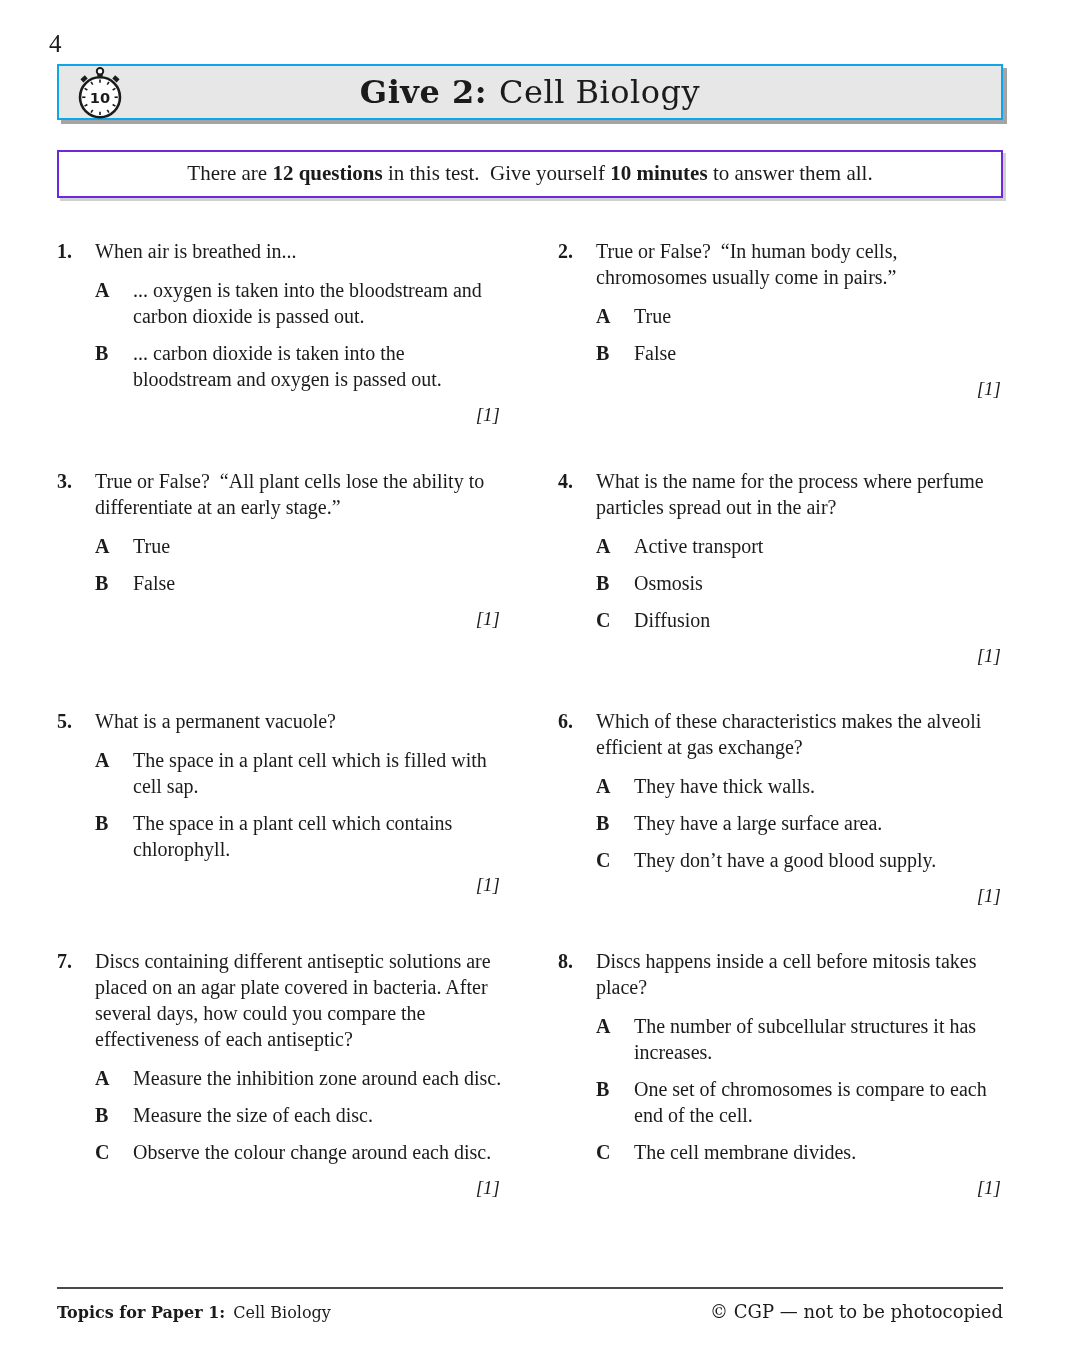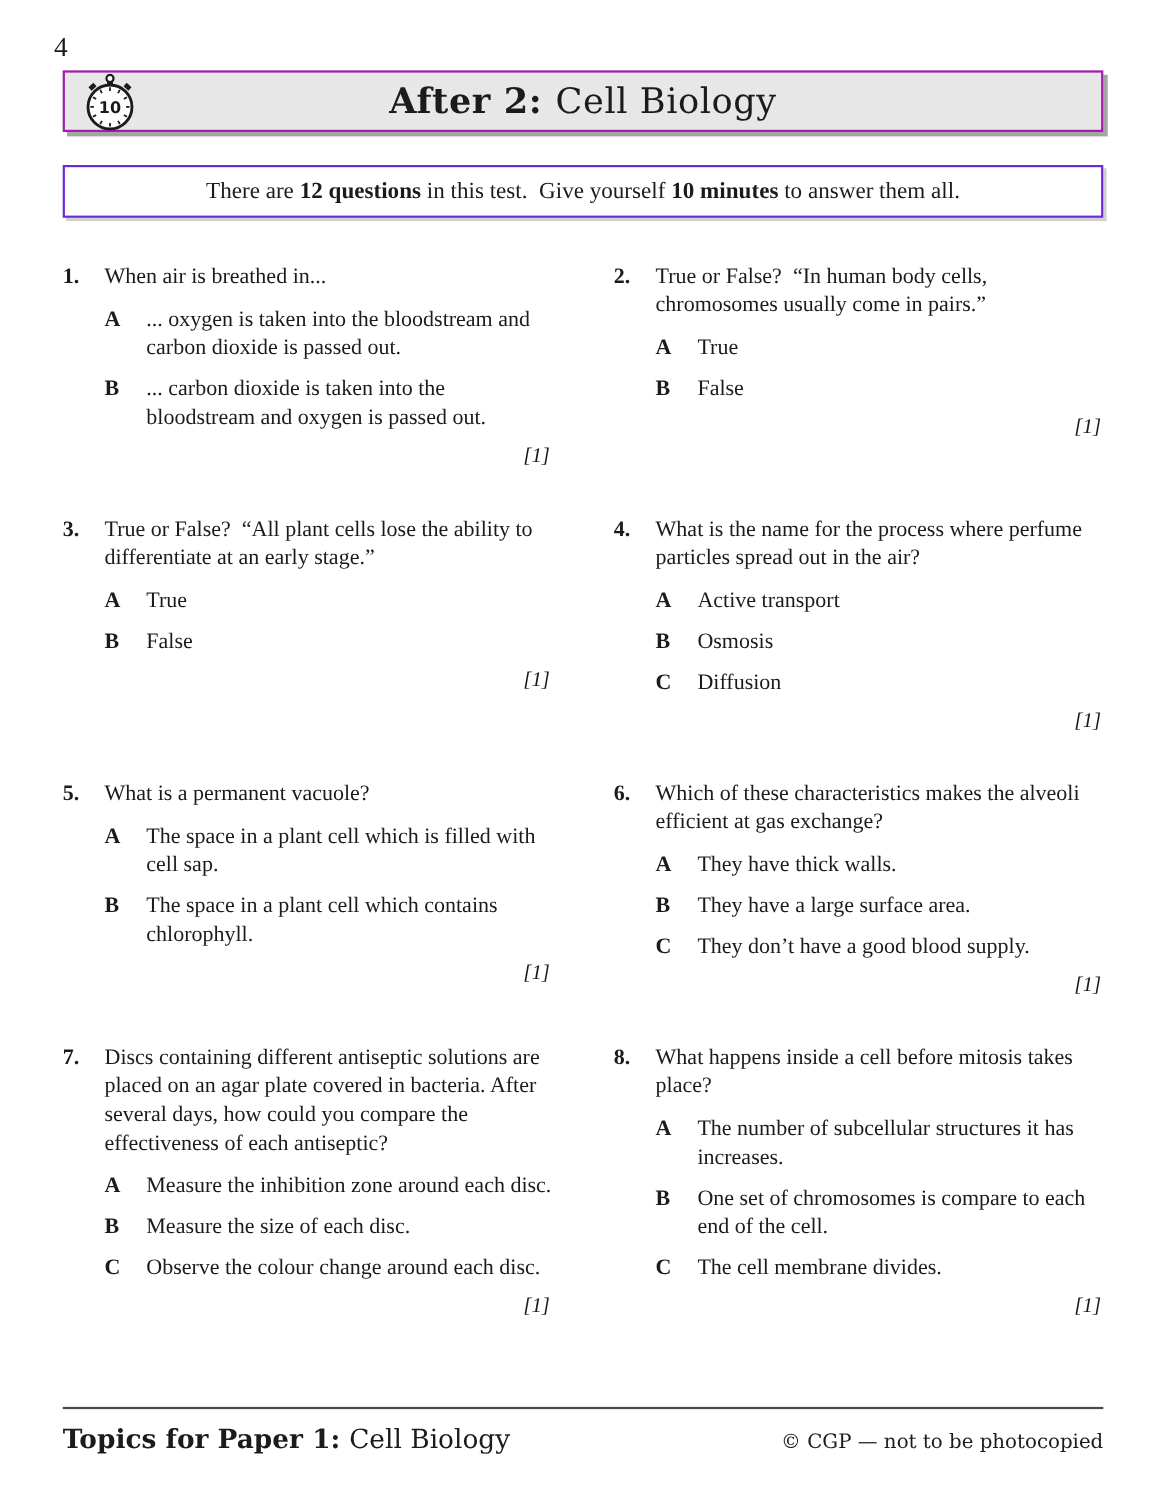--- a/index.html
+++ b/index.html
@@ -18,21 +18,21 @@
     font-size: 25px;
     margin-left: -8px;
     margin-bottom: 6px;
   }
 
   
   .banner {
     position: relative;
     height: 56px;
     background: #e7e7e7;
-    border: 2px solid #a21caf;
+    border: 2px solid #0ea5e9;
     box-shadow: 4px 4px 0 rgba(90,90,90,0.55);
     display: flex;
     align-items: center;
     justify-content: center;
   }
   .banner .timer {
     position: absolute;
     left: 16px; top: 1px;
   }
   .banner-title {
@@ -95,21 +95,21 @@
   .footer-rule {
     border-top: 2.5px solid #4a4a4a;
     margin-bottom: 12px;
   }
   .footer-row {
     display: flex;
     justify-content: space-between;
     align-items: baseline;
     font-family: "DejaVu Serif", serif;
   }
-  .footer-left { font-size: 24px; }
+  .footer-left { font-size: 16px; }
   .footer-left .f-bold { font-weight: 800; }
   .footer-left .f-rest { font-weight: 400; margin-left: 8px; }
   .footer-right { font-size: 18px; font-weight: 400; }
 
   svg text { font-family: "DejaVu Sans", sans-serif; }
 </style>
 </head>
 <body>
 
 <div class="content">
@@ -135,21 +135,21 @@
           <line x1="14.75" y1="42.29" x2="16.25" y2="39.69"></line>
           <line x1="8.71" y1="36.25" x2="11.31" y2="34.75"></line>
           <line x1="6.5" y1="28" x2="9.5" y2="28"></line>
           <line x1="8.71" y1="19.75" x2="11.31" y2="21.25"></line>
           <line x1="14.75" y1="13.71" x2="16.25" y2="16.31"></line>
         </g>
         <text x="23" y="33" text-anchor="middle" font-size="13.5" font-weight="bold" fill="#1b1b1b">10</text>
       </svg>
     </span>
     <div class="banner-title">
-      <span class="t-bold">After 2:</span><span class="t-rest">Cell Biology</span>
+      <span class="t-bold">Give 2:</span><span class="t-rest">Cell Biology</span>
     </div>
   </div>
 
   <div class="instructions">
     <span>There are </span><b>12 questions</b><span> in this test.&nbsp; Give yourself </span><b>10 minutes</b><span> to answer them all.</span>
   </div>
 
   <div class="questions">
   <div class="q">
     <div class="q-num">1.</div>
@@ -292,21 +292,21 @@
           <span class="opt-text">Observe the colour change around each disc.</span>
         </div>
           </div>
       <div class="marks">[1]</div>
     </div>
   </div>
 
   <div class="q">
     <div class="q-num">8.</div>
     <div class="q-body">
-      <div class="q-text">What happens inside a cell before mitosis takes place?</div>
+      <div class="q-text">Discs happens inside a cell before mitosis takes place?</div>
       <div>
 
       <div class="opt">
           <span class="opt-letter">A</span>
           <span class="opt-text">The number of subcellular structures it has increases.</span>
         </div>
             <div class="opt">
           <span class="opt-letter">B</span>
           <span class="opt-text">One set of chromosomes is compare to each end of the cell.</span>
         </div>

